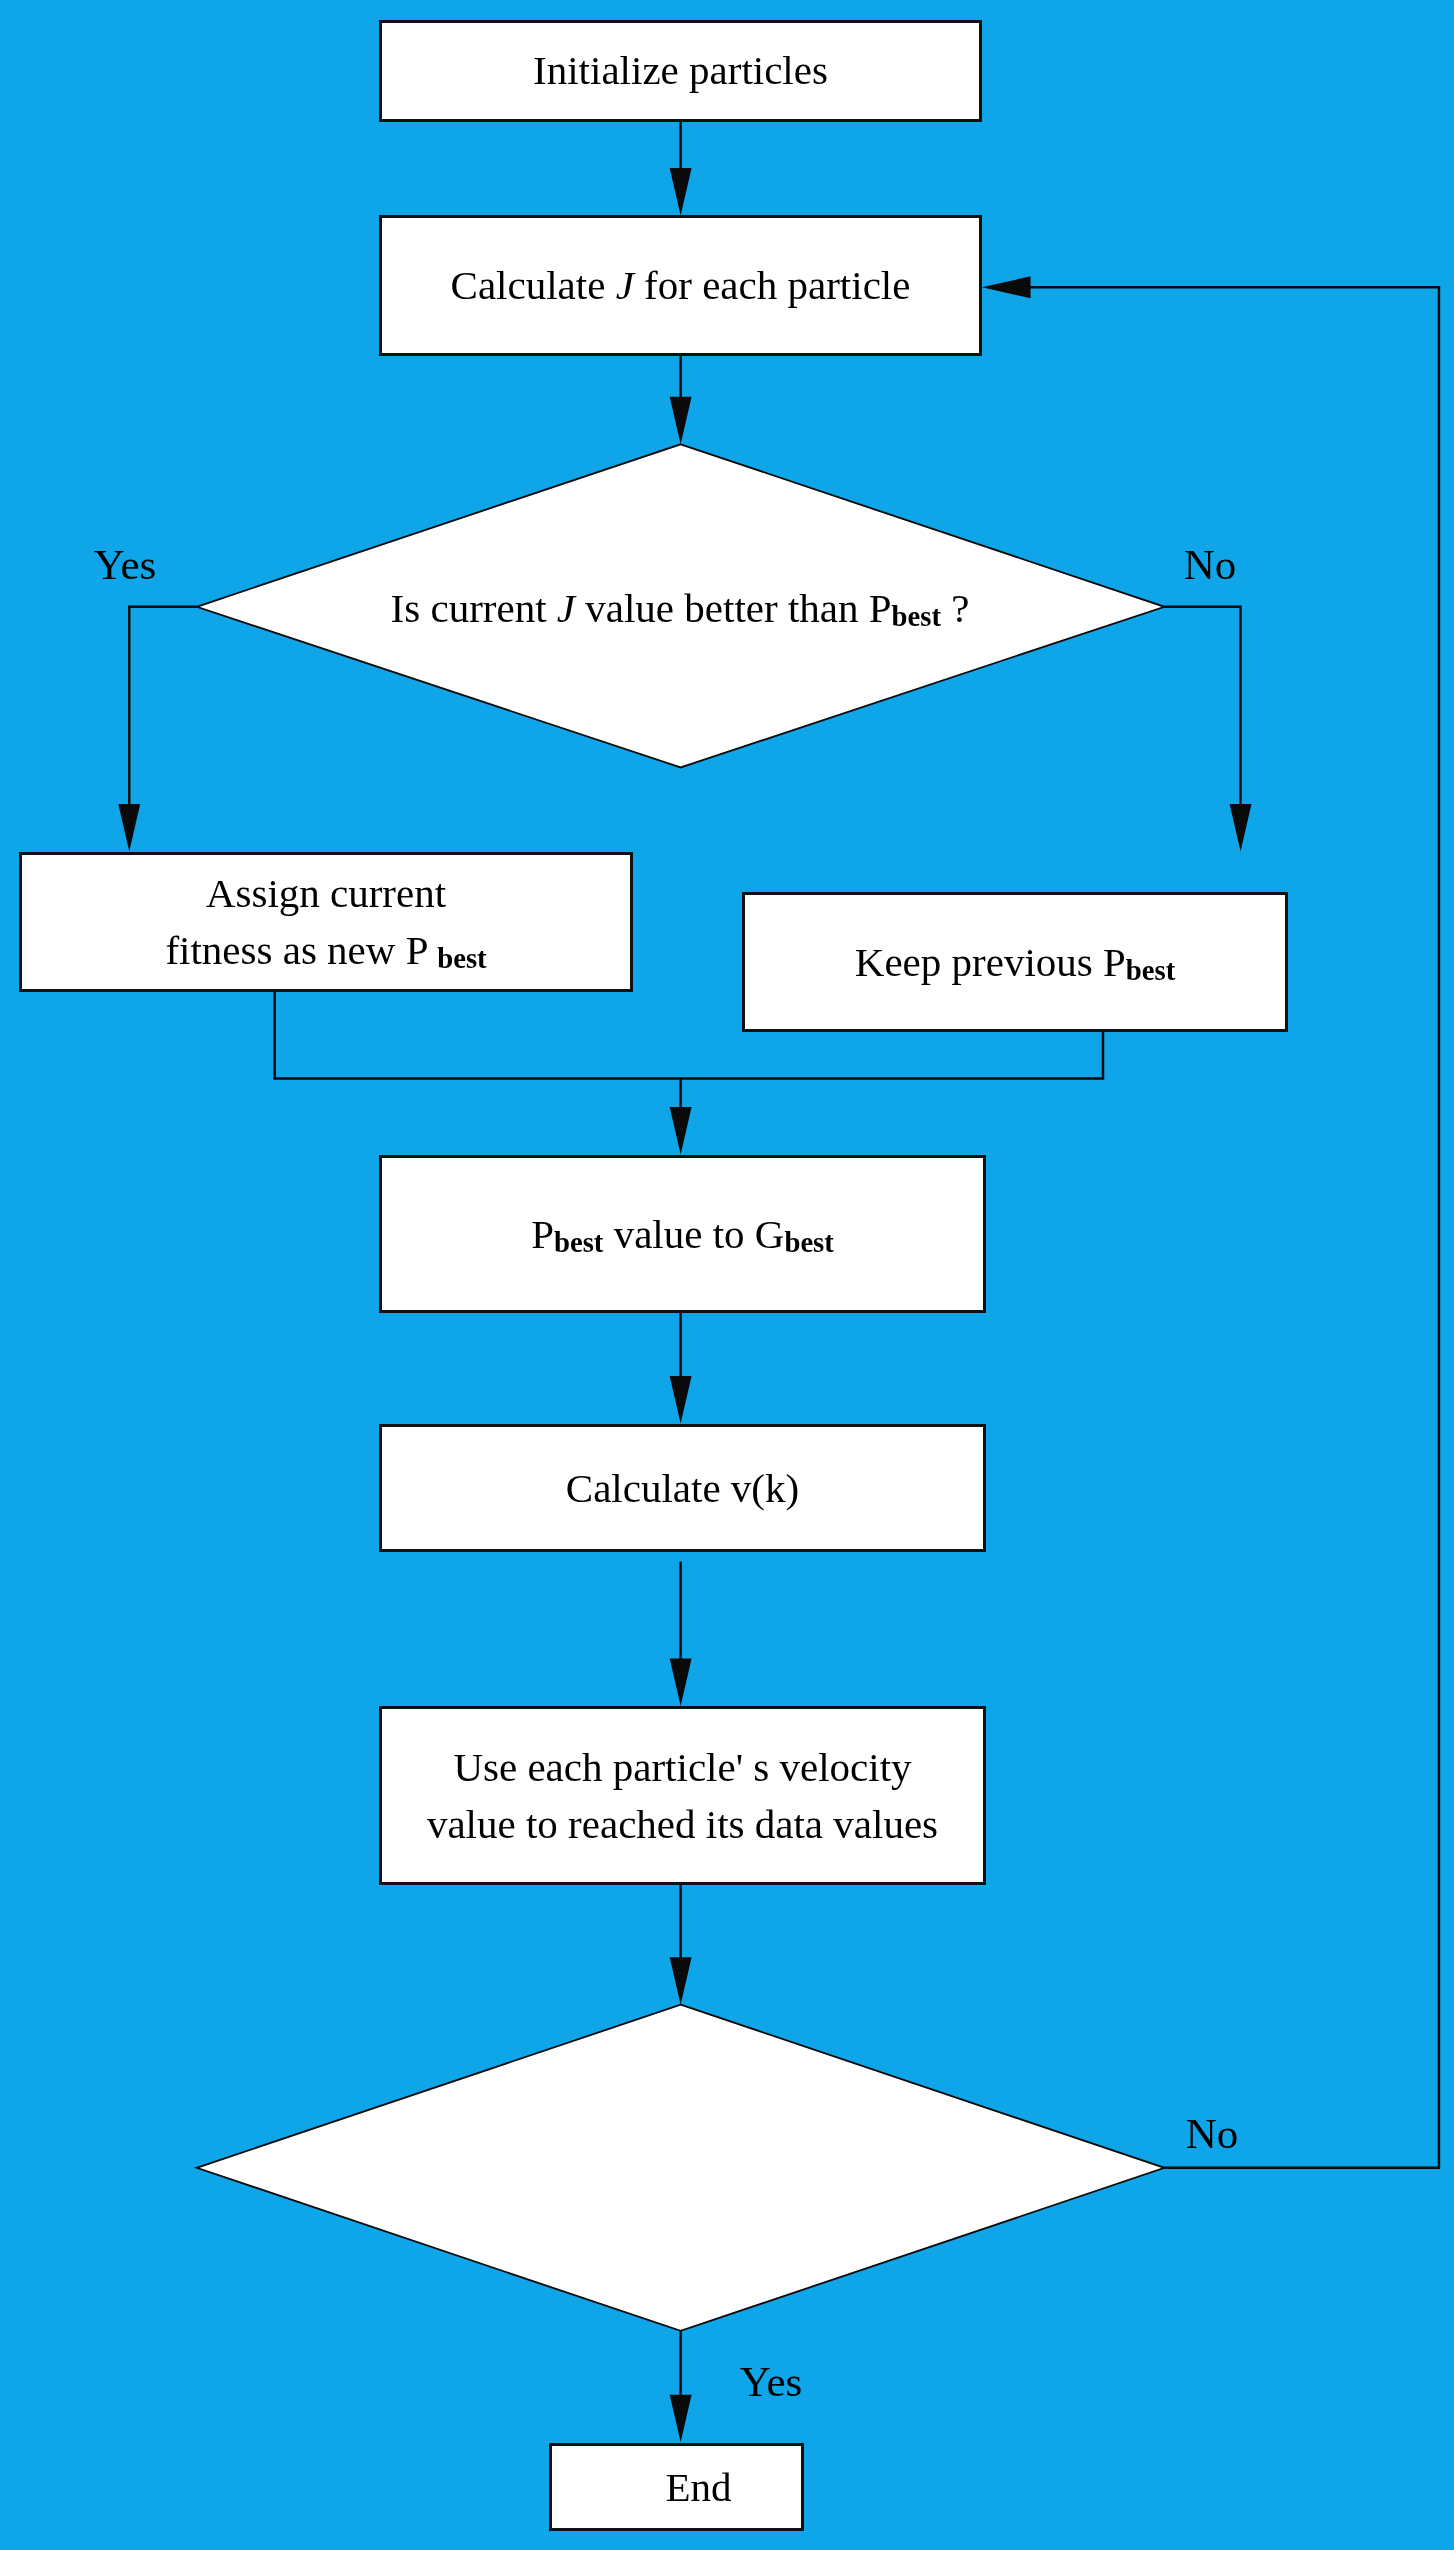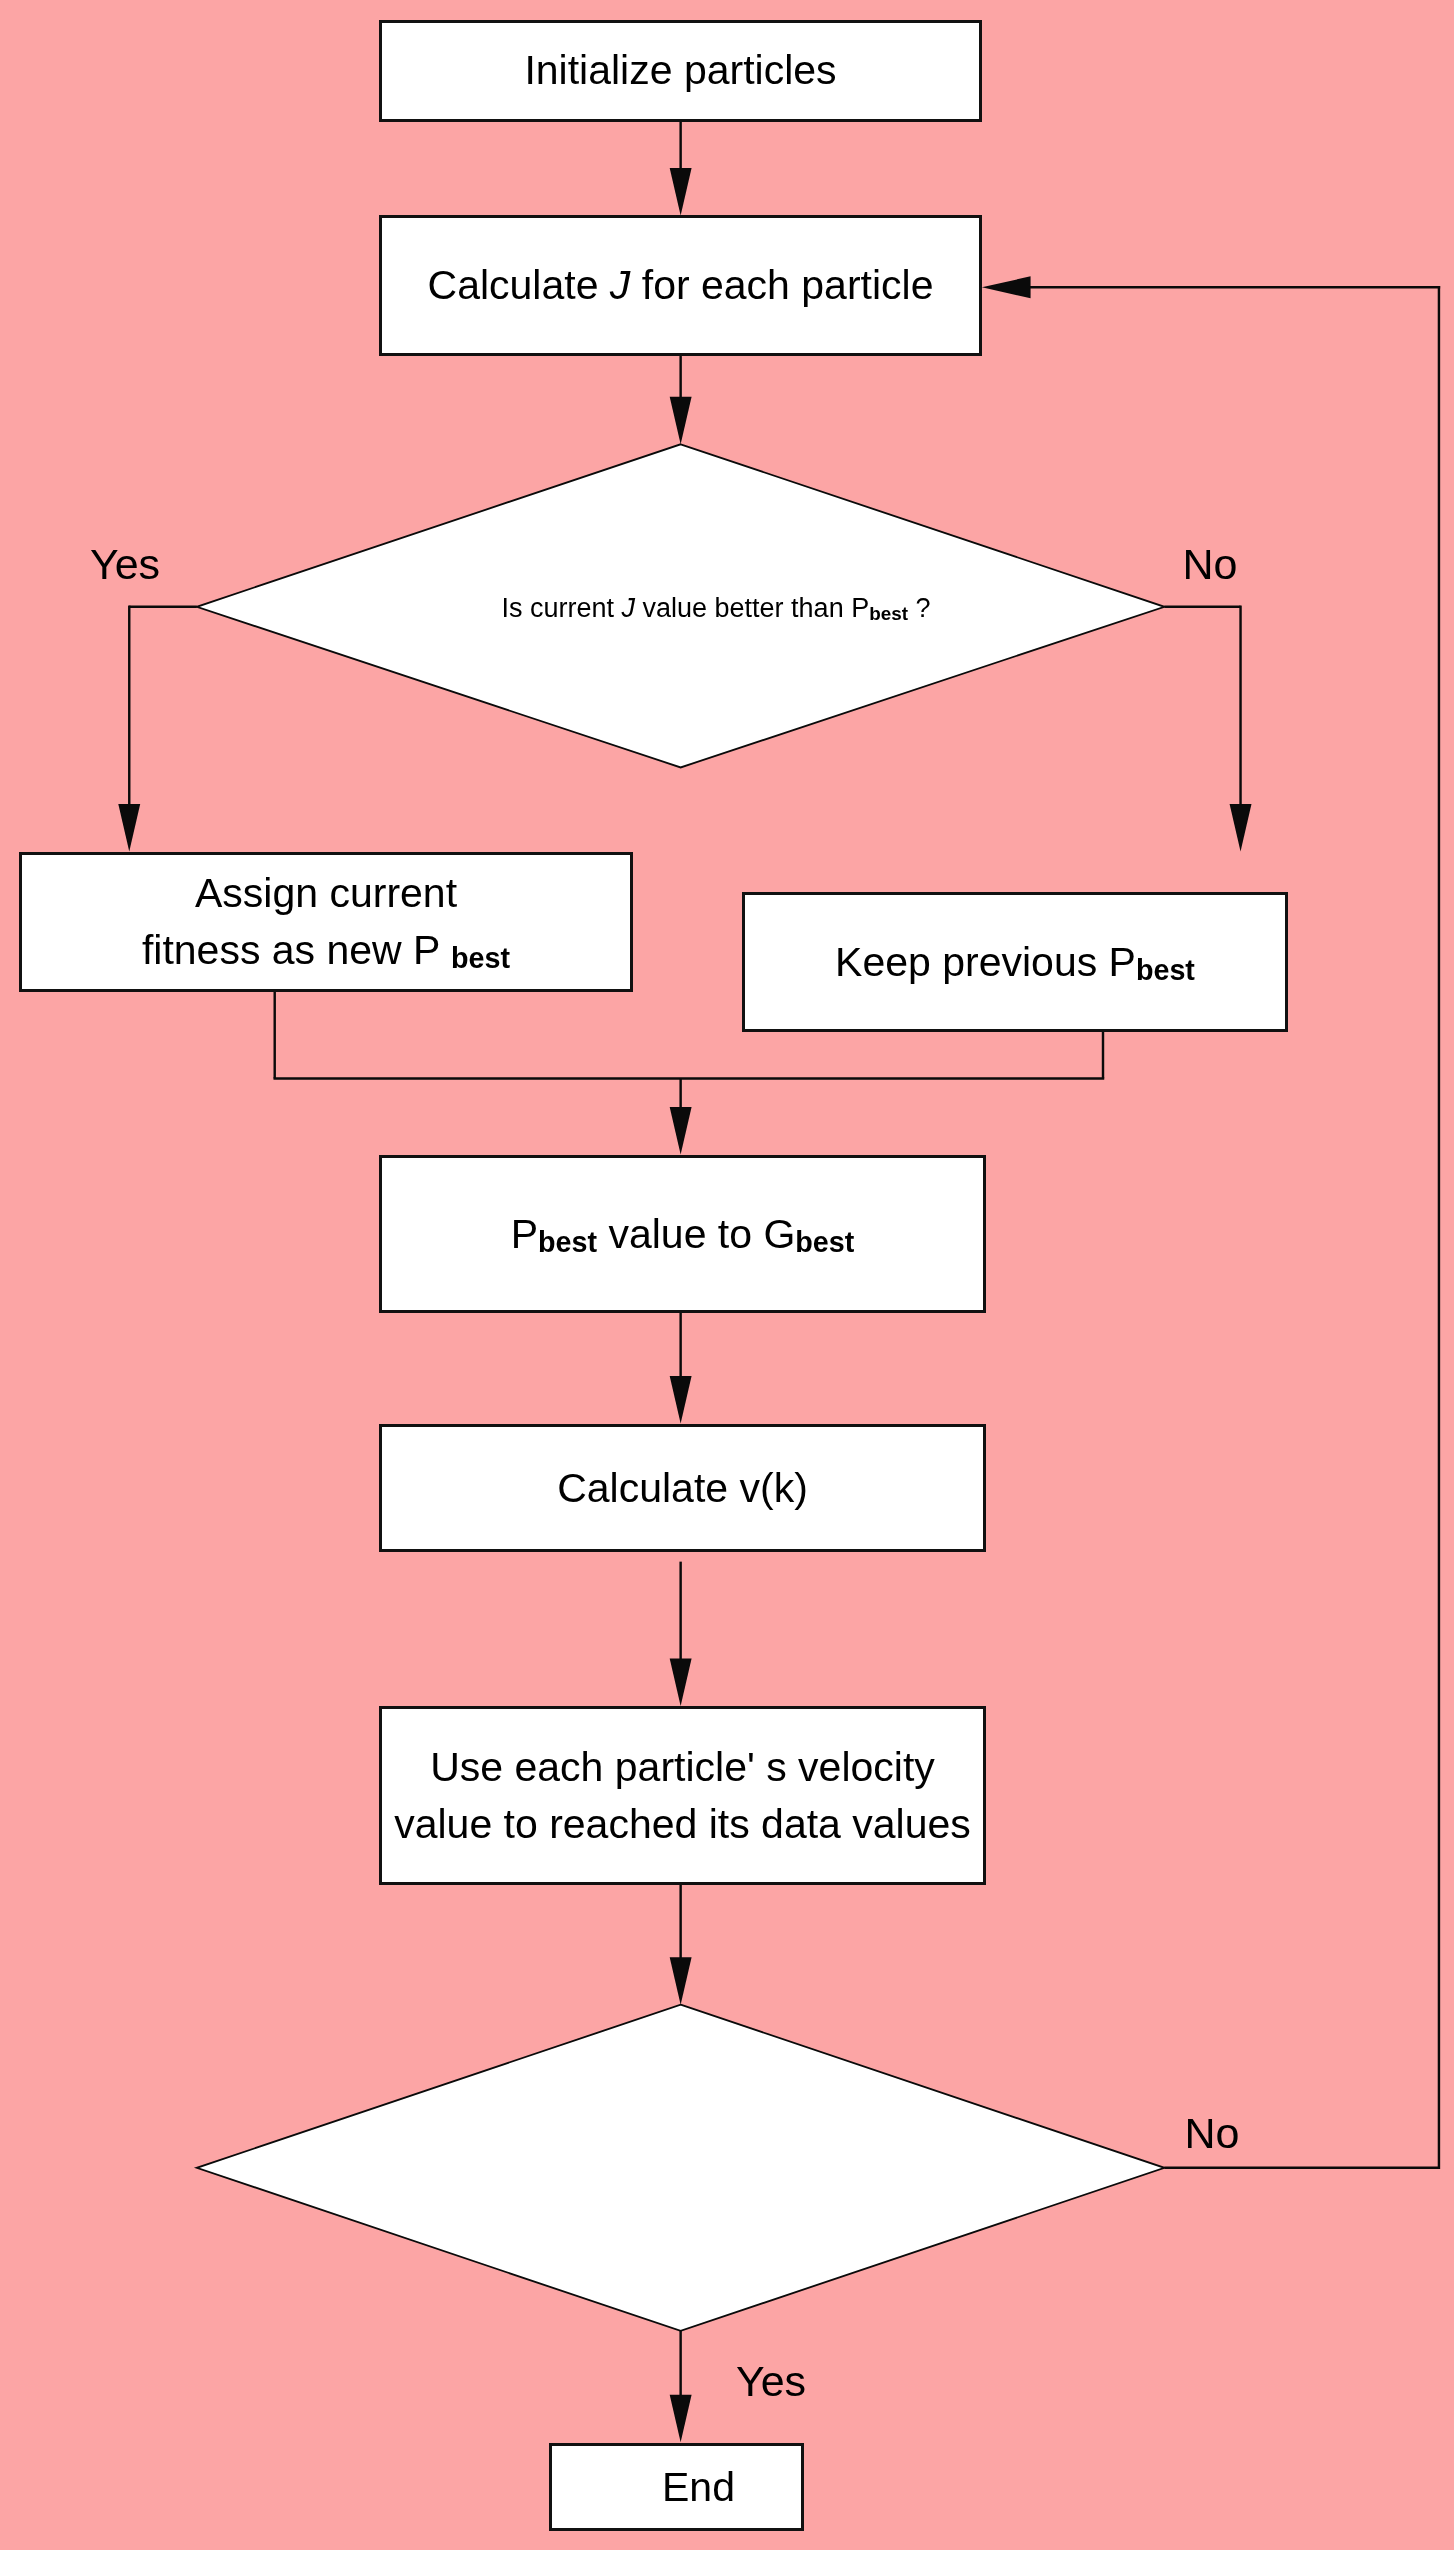--- a/index.html
+++ b/index.html
@@ -4,22 +4,22 @@
 <style>
   html, body {
     margin: 0;
     padding: 0;
     background: #ffffff;
   }
   .canvas {
     position: relative;
     width: 1455px;
     height: 2550px;
-    background: #fca5a5;
-    font-family: Liberation Sans, sans-serif;
+    background: #0ea5e9;
+    font-family: Liberation Serif, serif;
     color: #000000;
     overflow: hidden;
   }
   .connectors {
     position: absolute;
     left: 0;
     top: 0;
     width: 1455px;
     height: 2550px;
   }
@@ -51,24 +51,23 @@
     white-space: nowrap;
   }
   .dtext {
     position: absolute;
     transform: translate(-50%, -50%);
     display: flex;
     flex-direction: column;
     align-items: center;
     justify-content: center;
     text-align: center;
-    font-size: 27px;
+    font-size: 41px;
     line-height: 1.4;
     white-space: nowrap;
-    margin-left: 36px;
   }
   .elabel {
     position: absolute;
     transform: translate(-50%, -50%);
     font-size: 43px;
     white-space: nowrap;
   }
   .sub {
     font-size: 0.7em;
     font-weight: bold;

